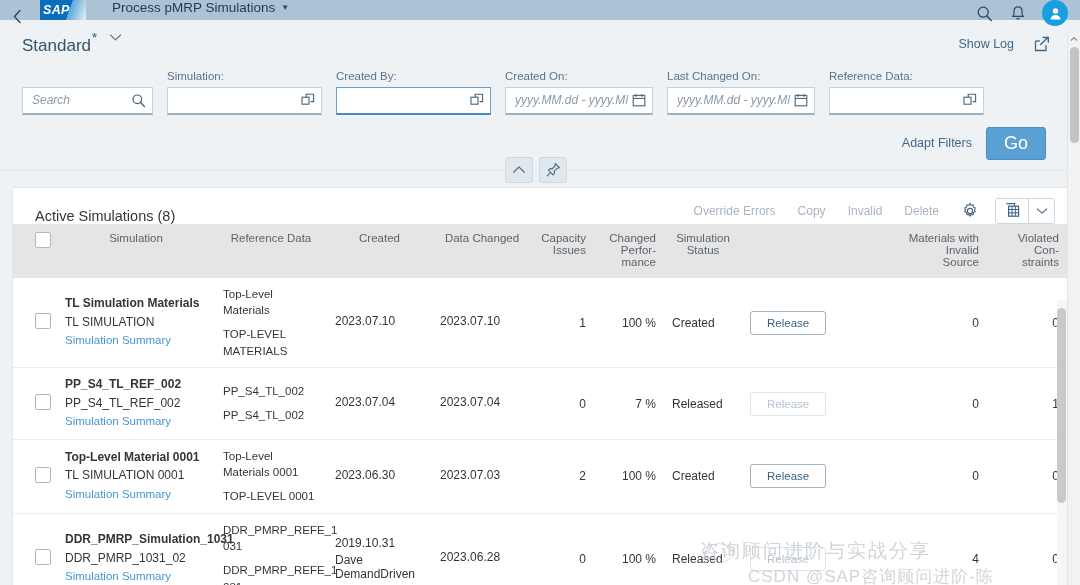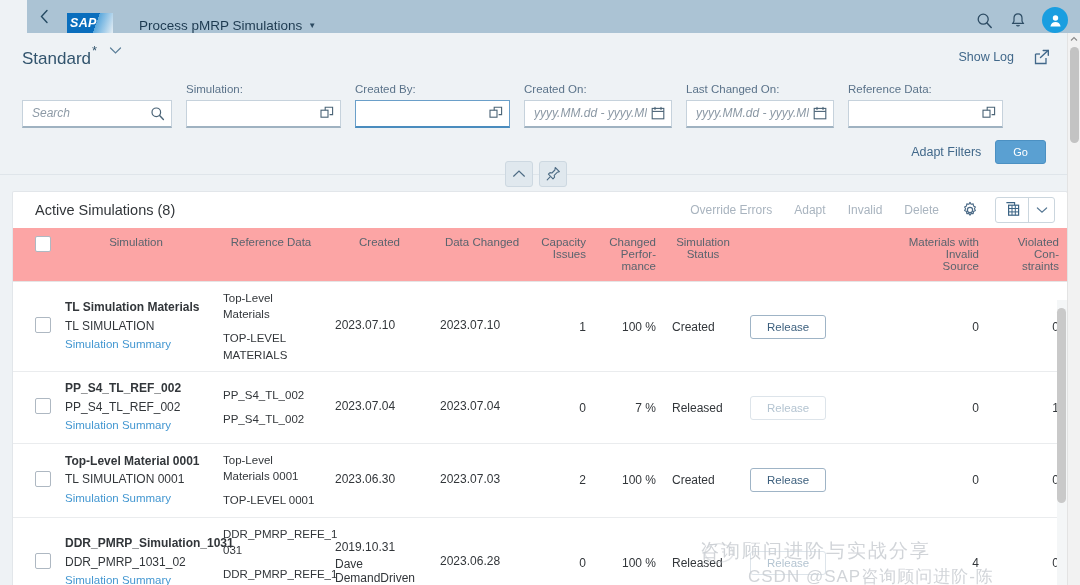--- a/index.html
+++ b/index.html
@@ -6,22 +6,22 @@
   html, body {
     width: 1080px; height: 585px;
     font-family: "Liberation Sans", sans-serif;
     background: #f7f7f7;
     overflow: hidden;
   }
   #app { position: relative; width: 1080px; height: 585px; overflow: hidden; background:#eef2f5; }
 
   
   .shell-header {
-    height: 33px; background: #abc3d4; display: flex; align-items: flex-end;
-    position: relative; z-index: 5; margin-left: 27px;
+    height: 20px; background: #abc3d4; display: flex; align-items: flex-start;
+    position: relative; z-index: 5;
   }
   .shell-back {
     width: 34px; height: 33px; display:flex; align-items:center; justify-content:center;
     color:#254a63; font-size:15px; cursor:pointer;
   }
   .sap-logo {
     width: 46px; height: 20px; margin-left: 6px; position: relative;
     background: linear-gradient(110deg,#0a6ebd 0%,#0a6ebd 62%, #5aa8dd 62%, #e6eef4 100%);
     display:flex; align-items:center; padding-left:3px;
   }
@@ -61,62 +61,62 @@
     height:28px; background:#fff; border:1px solid #c6d2dc; border-bottom:2px solid #9fb2c1;
     display:flex; align-items:center; padding:0 6px 0 9px; position:relative;
   }
   .fi.focused { border:1px solid #6a9fc9; border-bottom:2px solid #4a8cbe; }
   .fi input {
     border:none; outline:none; flex:1; font-size:12px; color:#32363a; background:transparent;
     font-family:"Liberation Sans", sans-serif; min-width:0;
   }
   .fi input::placeholder { color:#8d9aa6; font-style:italic; }
   .fi .fi-icon { color:#4a6376; display:flex; align-items:center; margin-left:4px; cursor:pointer; }
-  .w-search { width:150px; }
+  .w-search { width:131px; }
   .w-sim { width:155px; }
   .w-created-by { width:155px; }
   .w-date { width:148px; }
   .w-ref { width:155px; }
 
   .filter-footer { display:flex; align-items:center; justify-content:flex-end; gap:14px; padding:12px 12px 10px 0; }
   .go-btn {
-    background:#5aa0d2; color:#fff; font-size:11px; border:1px solid #4b90c2;
+    background:#5aa0d2; color:#fff; font-size:18px; border:1px solid #4b90c2;
     padding:5px 17px; border-radius:3px; cursor:pointer;
   }
 
   
   .collapse-row { position:relative; height:0; }
   .collapse-tools {
     position:absolute; left:505px; top:-14px; display:flex; gap:6px; z-index:3;
   }
   .ct-btn {
     width:28px; height:26px; background:#e0e8ee; border:1px solid #cdd8e1; border-radius:3px;
     display:flex; align-items:center; justify-content:center; color:#4d6b84; cursor:pointer;
   }
   .bar-divider { height:1px; background:#dfe5ea; }
 
   
   .table-card { background:#fff; margin: 16px 12px 0 12px; border-radius:2px; border:1px solid #e2e6ea; border-bottom:none;}
-  .table-toolbar { height:36px; display:flex; align-items:center; padding:0 12px 0 22px; }
+  .table-toolbar { height:36px; display:flex; align-items:flex-end; padding:0 12px 0 22px; }
   .table-title { font-size:14.5px; color:#32363a; }
   .tt-right { margin-left:auto; display:flex; align-items:center; gap:22px; }
   .tt-action { font-size:12px; color:#a9b4bf; cursor:default; }
   .tt-icon { color:#4b6a86; display:flex; align-items:center; cursor:pointer; }
   .tt-split {
     display:flex; border:1px solid #cbd6de; border-radius:3px; overflow:hidden; height:26px; margin-left:-6px;
   }
   .tt-split > div { display:flex; align-items:center; justify-content:center; cursor:pointer; color:#3e6casd; }
   .tt-split .main { width:32px; color:#3b6384; }
   .tt-split .arrow { width:26px; border-left:1px solid #cbd6de; color:#5a7b96; }
 
   
   .grid { width:100%; border-collapse:collapse; table-layout:fixed; }
   .grid th {
     font-weight:normal; font-size:11.5px; color:#5a646e; vertical-align:top;
-    padding:8px 8px 9px 8px; border-bottom:1px solid #e5e5e5; background:#fca5a5;
+    padding:8px 8px 9px 8px; border-bottom:1px solid #e5e5e5; background:#e5e5e5;
   }
   .grid td {
     font-size:12px; color:#32363a; vertical-align:middle;
     padding:8px; border-bottom:1px solid #eaecee; background:#fff;
   }
   .c-check { width:44px; padding-left:22px !important; }
   .c-sim   { width:158px; }
   .c-ref   { width:112px; }
   .c-created { width:105px; }
   .c-changed { width:100px; }
@@ -340,21 +340,21 @@
       </div>
     </div>
   </div>
 
   <div class="table-card">
 
     <div class="table-toolbar">
       <div class="table-title">Active Simulations (8)</div>
       <div class="tt-right">
         <div class="tt-action">Override Errors</div>
-        <div class="tt-action">Adapt</div>
+        <div class="tt-action">Copy</div>
         <div class="tt-action">Invalid</div>
         <div class="tt-action">Delete</div>
         <div class="tt-icon">
           <svg width="18" height="18" viewBox="0 0 18 18" fill="none" aria-hidden="true">
             <circle cx="9" cy="9" r="2.6" stroke="#4b6a86" stroke-width="1.2" fill="none"></circle>
             <path d="M9 1.4 L10.1 3.2 L12.2 2.9 L12.5 5 L14.4 6 L13.4 7.8 L14.4 9.6 L12.5 10.6 L12.2 12.7 L10.1 12.4 L9 14.2 L7.9 12.4 L5.8 12.7 L5.5 10.6 L3.6 9.6 L4.6 7.8 L3.6 6 L5.5 5 L5.8 2.9 L7.9 3.2 Z" stroke="#4b6a86" stroke-width="1.1" fill="none" stroke-linejoin="round"></path>
           </svg>
         </div>
         <div class="tt-split">
           <div class="main">

